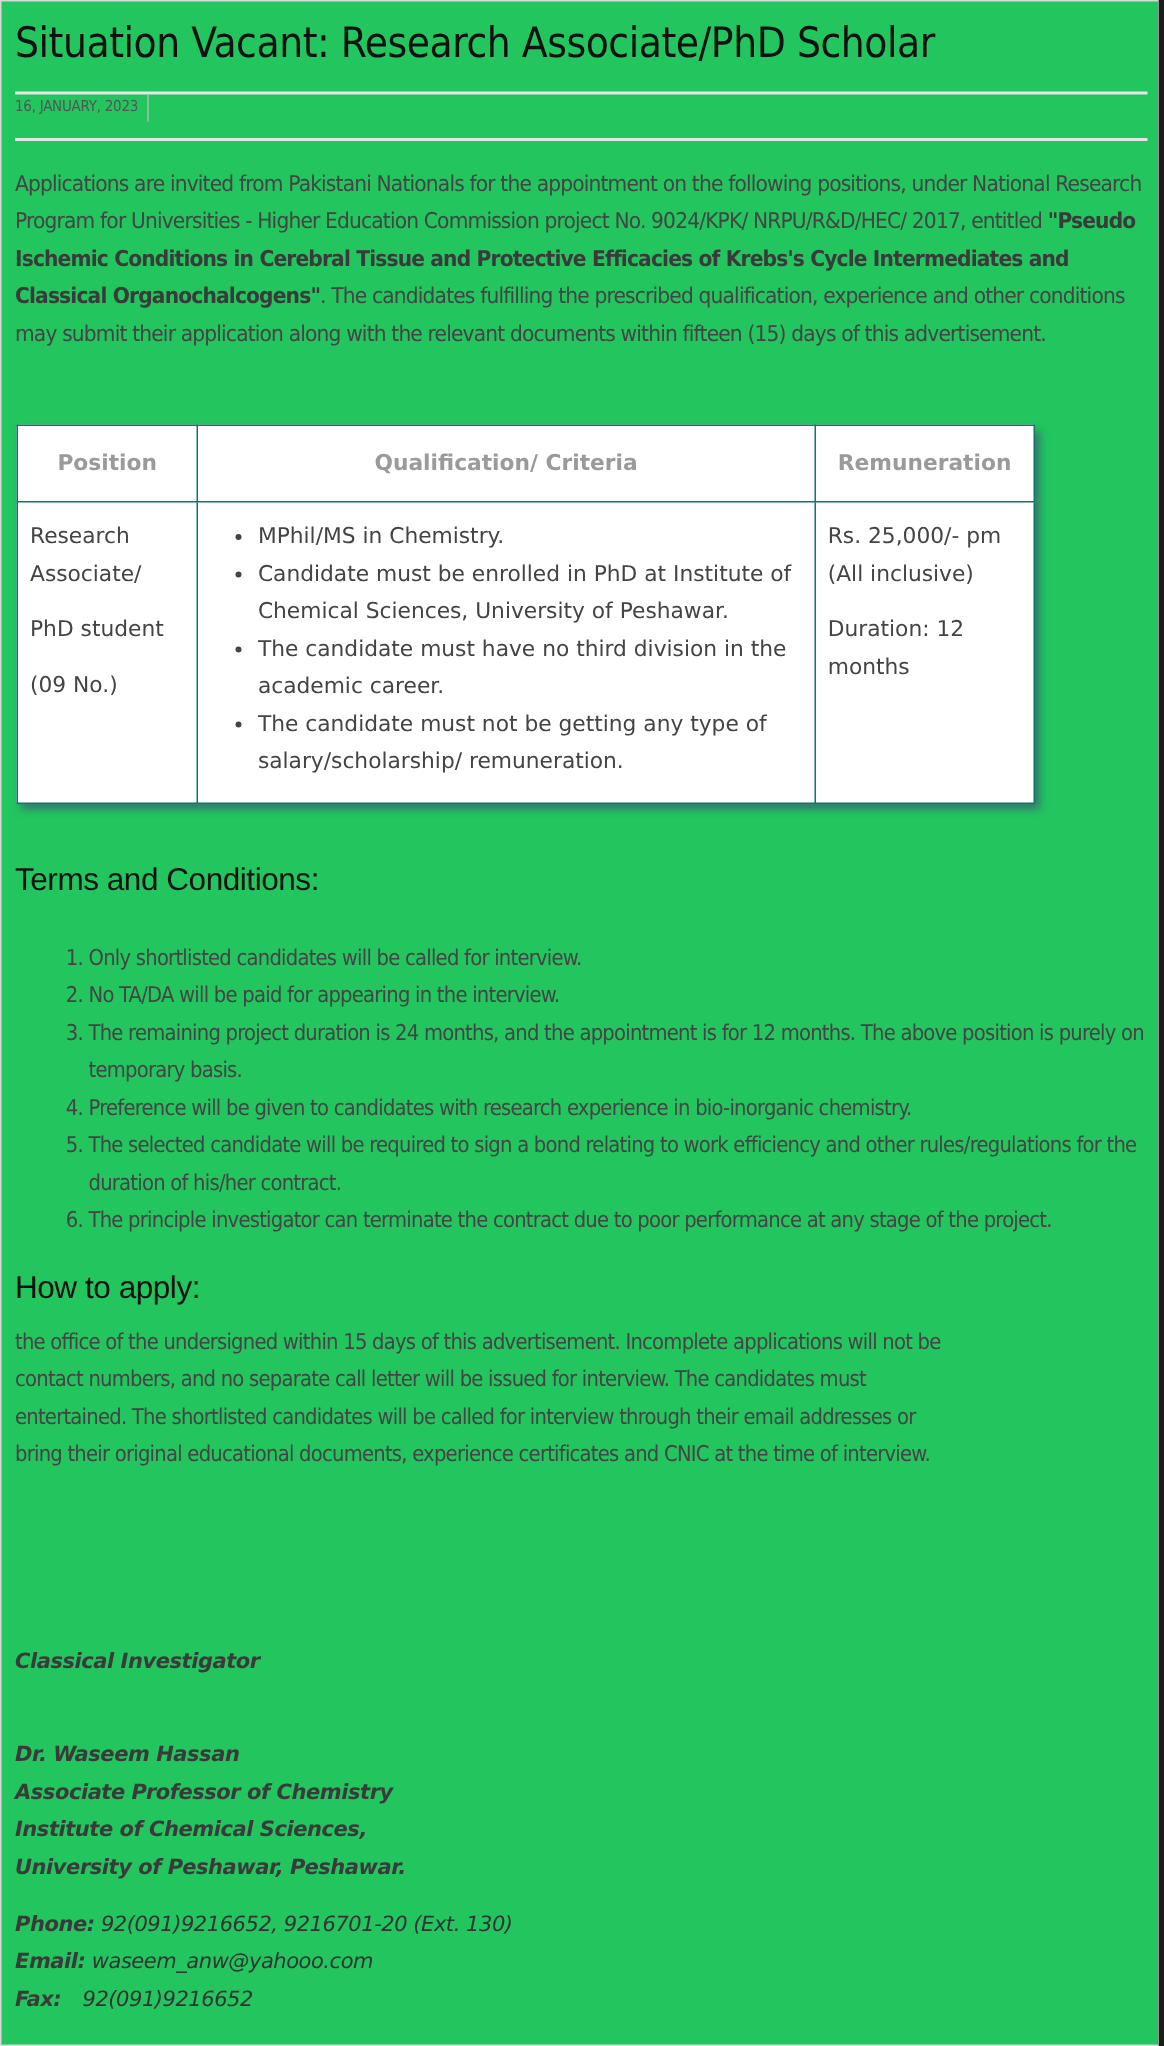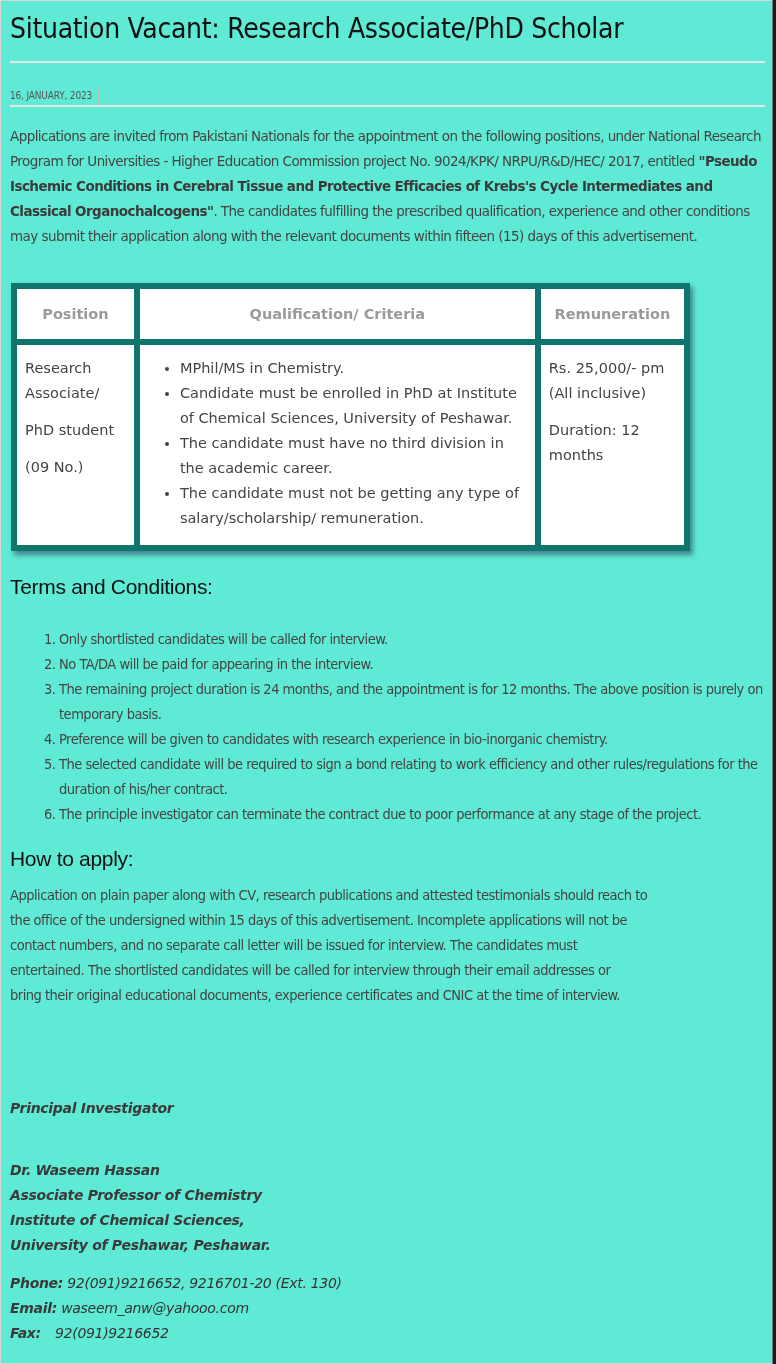--- a/index.html
+++ b/index.html
@@ -1,55 +1,55 @@
 <!DOCTYPE html>
 <html><head>
   <meta charset="utf-8">
   <style>
     html, body { margin: 0; padding: 0; background: #ffffff; }
     body { width: 776px; height: 1364px; overflow: hidden; position: relative; }
     .page {
       position: absolute; left: 0; top: 0; width: 772px; height: 1364px;
       box-sizing: border-box; border: 1px solid #d8d8d8; border-right: none;
-      background: #5eead4;
+      background: #22c55e;
     }
     .right-edge {
       position: absolute; right: 0; top: 0; width: 4px; height: 1364px;
       background: linear-gradient(to right, #d0d0d0 0, #1c1c1c 1px, #1c1c1c 100%);
     }
     .content { position: absolute; left: 9px; top: 0; width: 755px; }
     .title {
       font-family: "DejaVu Sans Condensed", "DejaVu Sans", sans-serif;
       font-stretch: condensed;
       font-size: 28px; font-weight: normal; color: #111;
       margin: 10px 0 0 0; letter-spacing: -0.3px; line-height: 36px;
       white-space: nowrap;
     }
     .rule { height: 0; border-top: 2px solid #e6e6e6; margin: 0; }
     .rule.r1 { margin-top: 14px; }
-    .meta { height: 42px; display: flex; align-items: flex-end; }
+    .meta { height: 29px; display: flex; align-items: flex-start; }
     .date {
       font-family: "DejaVu Sans", sans-serif; font-size: 10px; color: #555;
       letter-spacing: -0.2px; padding-right: 7px; border-right: 1px solid #bbb;
       line-height: 18px; transform: scaleX(0.9); transform-origin: left center;
     }
     .body-text {
       font-family: "DejaVu Sans", sans-serif; font-size: 14.5px; color: #444;
       line-height: 25px; letter-spacing: -0.6px;
       transform: scaleX(0.93); transform-origin: left top; width: 812px;
     }
     .intro { margin-top: 17px; }
     .intro b { color: #3a3a3a; }
     table.pos {
       position: absolute; left: 1px; top: 282px; width: 679px;
       border-collapse: collapse; background: #fff;
       box-shadow: 3px 4px 5px rgba(60, 95, 120, 0.75);
       font-family: "DejaVu Sans", sans-serif; font-size: 14.5px; color: #444;
     }
-    table.pos th, table.pos td { border: 6px solid #0f766e; vertical-align: top; }
+    table.pos th, table.pos td { border: 1px solid #0f766e; vertical-align: top; }
     table.pos th {
       color: #9a9a9a; font-weight: bold; height: 48px; vertical-align: middle;
       font-size: 14.5px; text-align: center;
     }
     table.pos td { padding: 11px 8px 14px 8px; line-height: 25px; }
     .c1 { width: 108px; } .c2 { width: 435px; } .c3 { width: 134px; }
     td.c1 p { margin: 0; }
     td.c1 p.gap { margin-top: 12px; }
     ul.crit { margin: 0; padding-left: 32px; }
     ul.crit li { padding-left: 0; }
@@ -141,28 +141,27 @@
       <li>Only shortlisted candidates will be called for interview.</li>
       <li>No TA/DA will be paid for appearing in the interview.</li>
       <li>The remaining project duration is 24 months, and the appointment is for 12 months. The above position is purely on temporary basis.</li>
       <li>Preference will be given to candidates with research experience in bio-inorganic chemistry.</li>
       <li>The selected candidate will be required to sign a bond relating to work efficiency and other rules/regulations for the duration of his/her contract.</li>
       <li>The principle investigator can terminate the contract due to poor performance at any stage of the project.</li>
     </ol>
 
     <h2 class="section apply-title">How to apply:</h2>
     <div class="apply-text">
-      <span>Application on plain paper along with CV, research publications and attested testimonials should reach to</span>
       <span>the office of the undersigned within 15 days of this advertisement. Incomplete applications will not be</span>
       <span>contact numbers, and no separate call letter will be issued for interview. The candidates must</span>
       <span>entertained. The shortlisted candidates will be called for interview through their email addresses or</span>
       <span>bring their original educational documents, experience certificates and CNIC at the time of interview.</span>
     </div>
 
-    <div class="sig sig-pi">Principal Investigator</div>
+    <div class="sig sig-pi">Classical Investigator</div>
     <div class="sig sig-block">
       <div>Dr. Waseem Hassan</div>
       <div>Associate Professor of Chemistry</div>
       <div>Institute of Chemical Sciences,</div>
       <div>University of Peshawar, Peshawar.</div>
     </div>
 
     <div class="contact">
       <div>
         <span class="lbl">Phone:</span>

